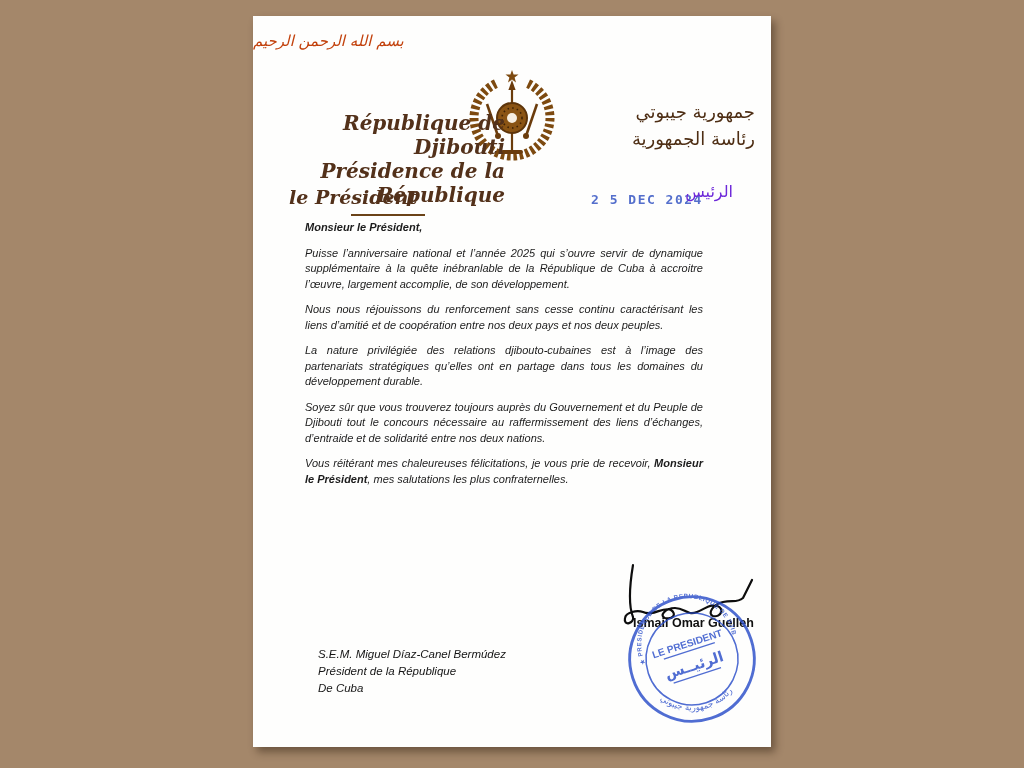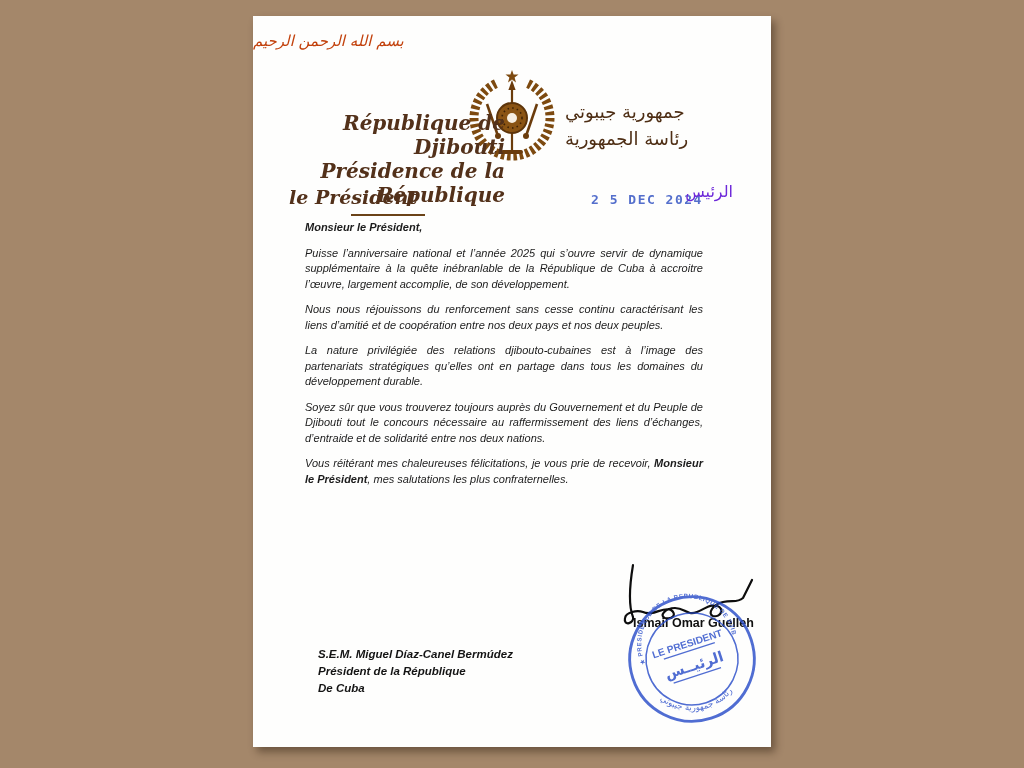--- a/index.html
+++ b/index.html
@@ -20,21 +20,21 @@
     font-size:15px;color:#c2410c;letter-spacing:1px;
   }
   .emblem{position:absolute;top:50px;left:50%;transform:translateX(-50%);}
   .lh-left{
     position:absolute;left:18px;top:88px;width:234px;text-align:right;
     font-family:"DejaVu Serif",serif;font-style:italic;font-weight:bold;
     font-size:20px;line-height:24px;color:#53311a;margin-top:7px;
   }
   .lh-divider{width:74px;height:2px;background:#6b4318;margin:7px auto 0;}
   .lh-right{
-    position:absolute;right:16px;top:82px;width:190px;text-align:left;
+    position:absolute;right:16px;top:82px;width:190px;text-align:right;
     direction:rtl;font-family:"DejaVu Sans",sans-serif;
     font-size:18px;line-height:27px;color:#4e2e14;
   }
   .pres-fr{
     position:absolute;left:36px;top:170px;
     font-family:"DejaVu Serif",serif;font-style:italic;font-weight:bold;
     font-size:19px;color:#53311a;
   }
   .date-stamp{
     position:absolute;left:338px;top:176px;
@@ -60,21 +60,21 @@
     position:absolute;left:380px;top:600px;
     font-weight:bold;font-size:12.5px;color:#101010;
   }
   .seal{
     position:absolute;left:372px;top:576px;width:134px;height:134px;
     transform:rotate(-18deg);opacity:.82;
   }
   
   .recipient{
     position:absolute;left:65px;top:630px;
-    font-style:italic;font-weight:bold;font-size:11.5px;line-height:17px;
+    font-style:italic;font-weight:normal;font-size:11.5px;line-height:17px;
     color:#141414;
   }
 </style>
 </head>
 <body>
 
 <div class="paper">
 
   <div class="bismillah">بسم الله الرحمن الرحيم</div>
 

